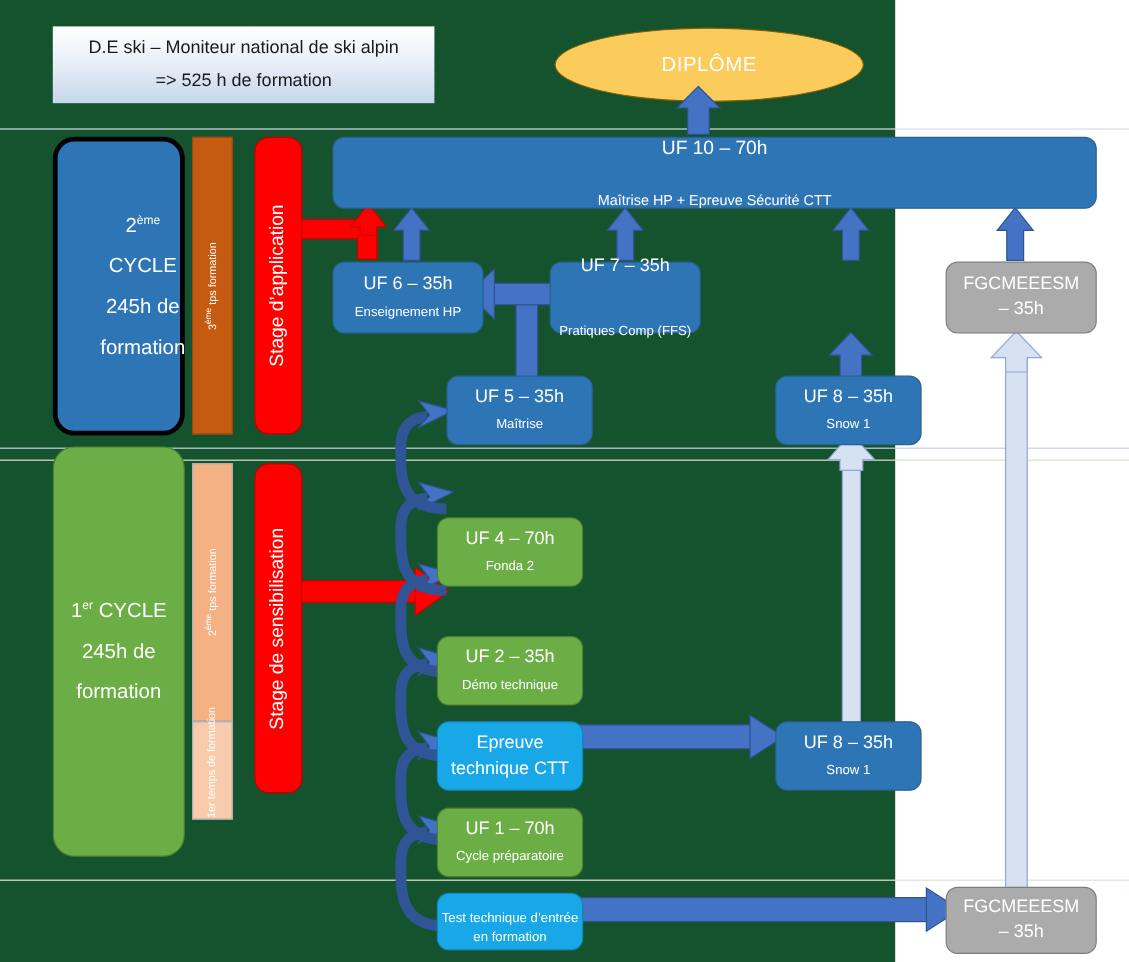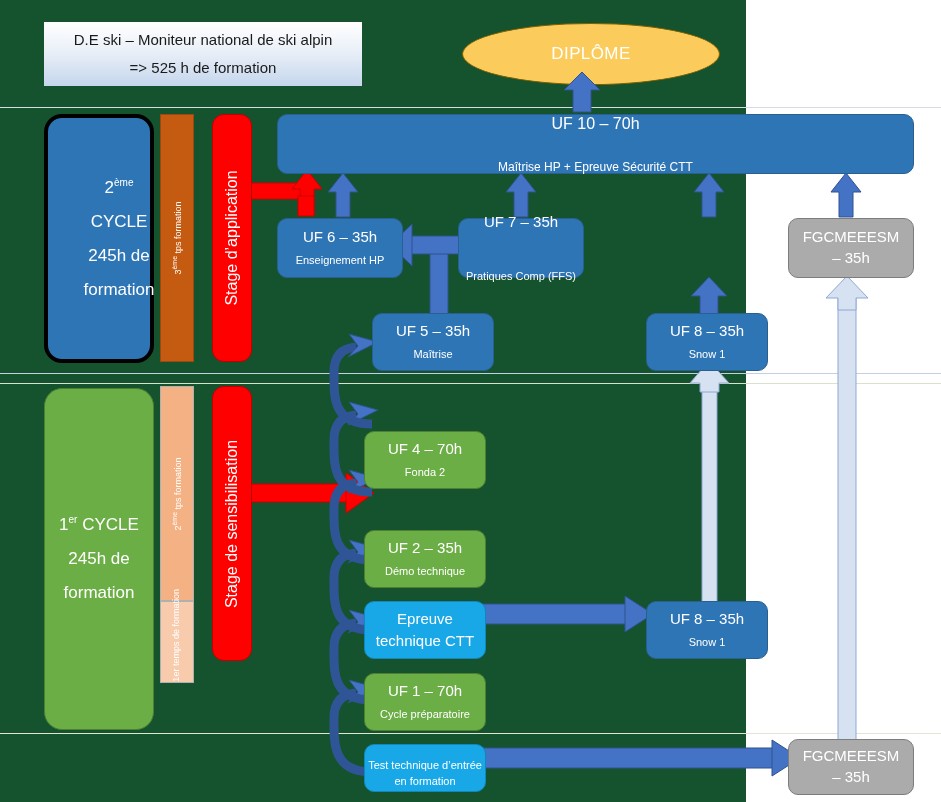--- a/index.html
+++ b/index.html
@@ -166,21 +166,21 @@
       <polygon class="ab" points="378,342 349,334 358,346 348,357"></polygon>
     </g>
   </svg>
 
   <div class="abs cycle" style="left:44px;top:114px;width:110px;height:249px;background:#2E75B6;border:4px solid #000000;padding-left:40px;">
     <div><span>2</span><sup>ème</sup><span> CYCLE</span></div>
     <div>245h de</div>
     <div>formation</div>
   </div>
 
-  <div class="abs cycle" style="left:44px;top:388px;width:110px;height:342px;background:#6BAE45;border:1px solid #4f7f33;">
+  <div class="abs cycle" style="left:44px;top:372px;width:110px;height:342px;background:#6BAE45;border:1px solid #4f7f33;">
     <div><span>1</span><sup>er</sup><span> CYCLE</span></div>
     <div>245h de</div>
     <div>formation</div>
   </div>
 
   <div class="abs vbar orange" style="left:160px;top:114px;width:34px;height:248px;">
     <div class="vtxt lbl-s"><span>3</span><sup style="font-size:7px">ème</sup><span> tps formation</span></div>
   </div>
 
   <div class="abs vbar peach" style="left:160px;top:386px;width:34px;height:215px;">

